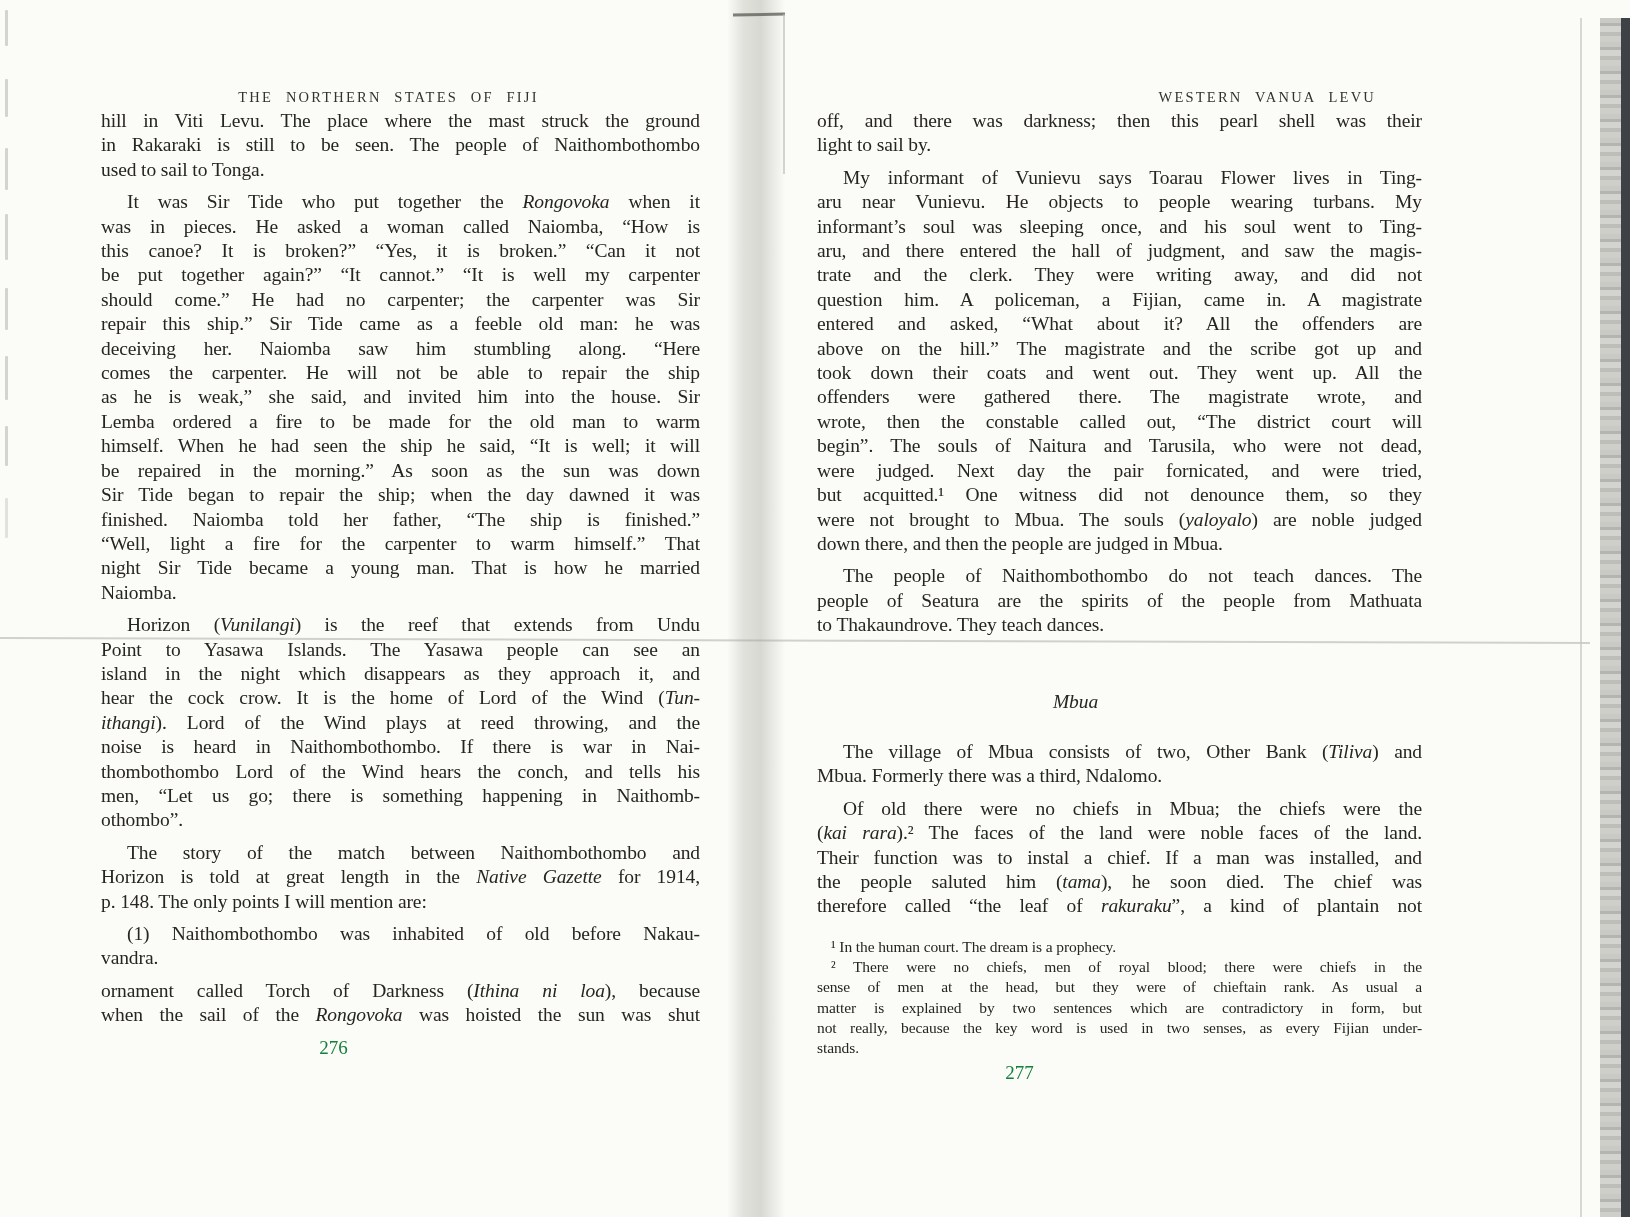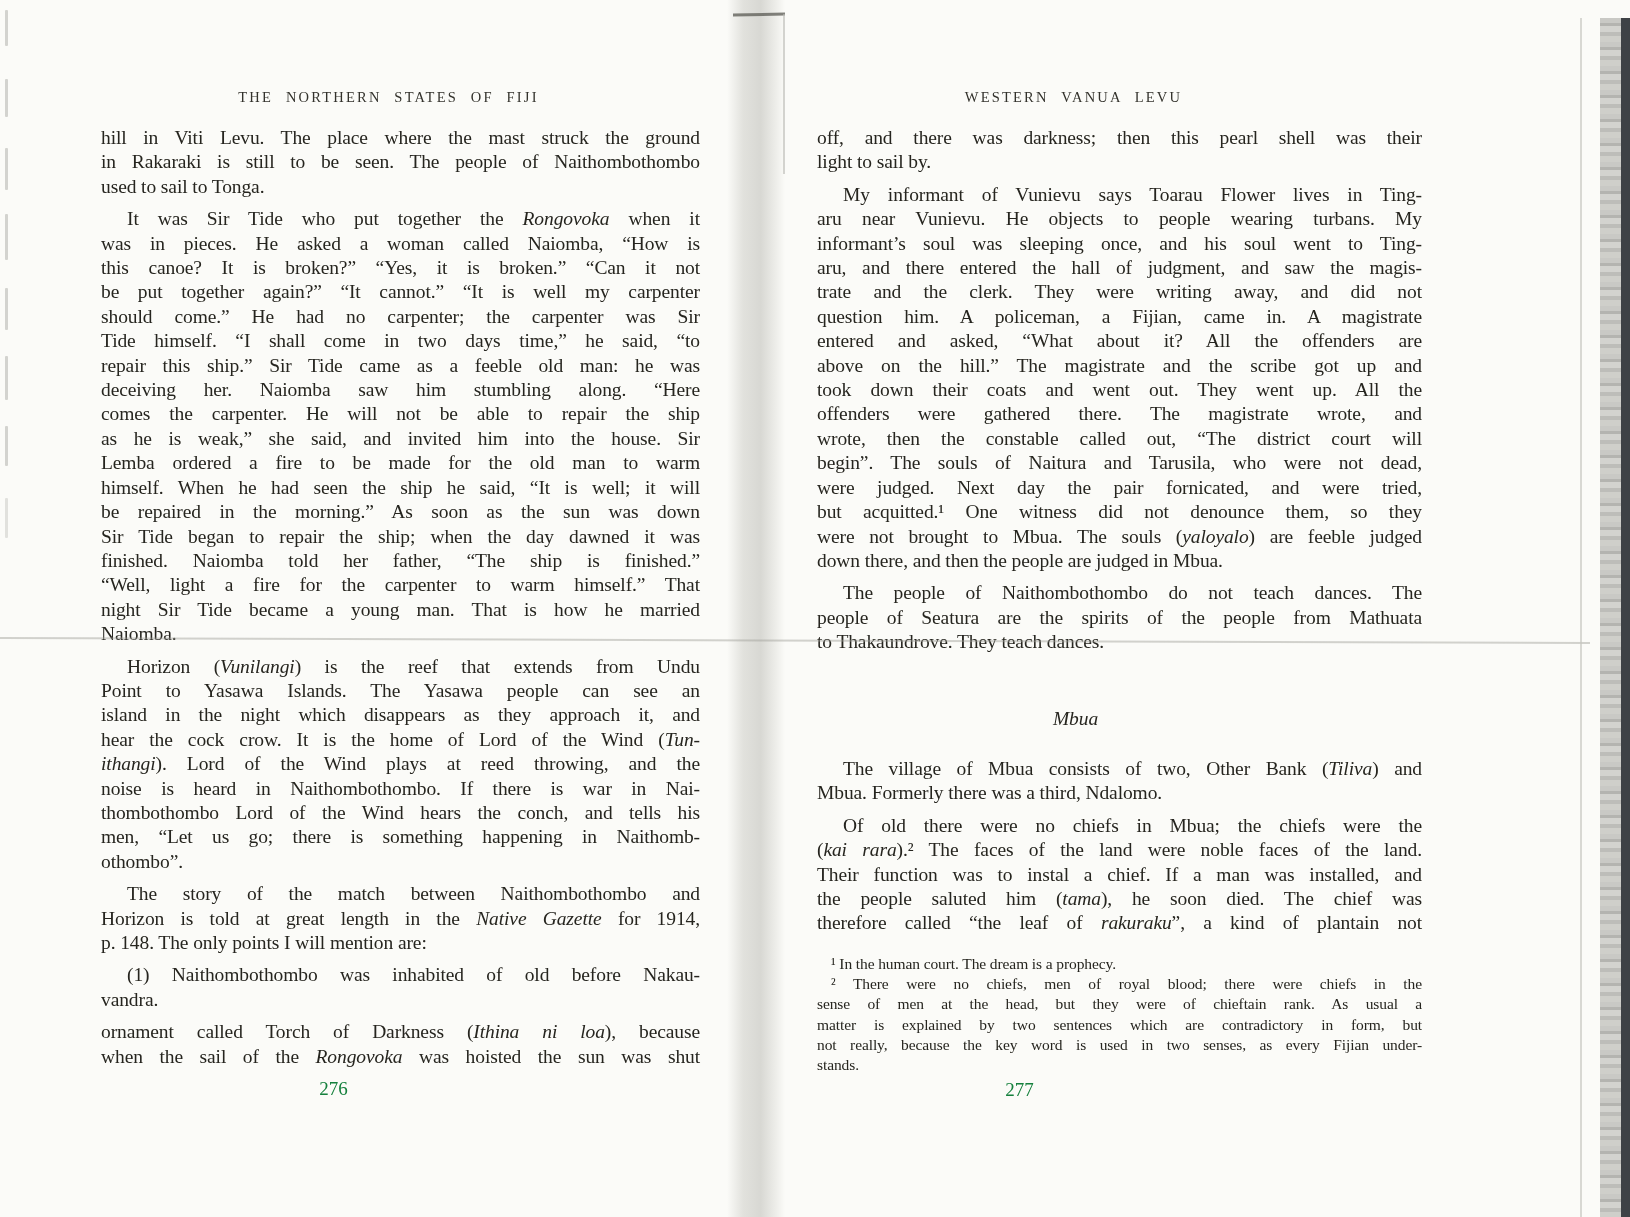--- a/index.html
+++ b/index.html
@@ -14,24 +14,24 @@
   }
 
   
   .page { position:absolute; top:88px; }
   .page-left  { left:101px; width:599px; }
   .page-right { left:817px; width:605px; }
 
   .running-header {
     font-size:14.5px; line-height:18px; text-align:center;
     letter-spacing:2.2px; word-spacing:7px; color:#33322c;
-    margin-bottom:20px;
+    margin-bottom:3px;
   }
   .page-left  .running-header { transform:translateX(-12px); }
-  .page-right .running-header { transform:translateX(-46px); }
+  .page-right .running-header { transform:translateX(-46px);text-align:right; }
 
   .page-body { font-size:19.5px; }
 
   .para { margin:0 0 8px 0; }
   .tline {
     line-height:24.4px;
     text-align:justify; text-align-last:justify;
     letter-spacing:-0.1px;
   }
   .tline.lastline { text-align-last:left; }
@@ -130,21 +130,20 @@
           <div class="tline"><span>hill in Viti Levu.  The place where the mast struck the ground</span></div>
           <div class="tline"><span>in Rakaraki is still to be seen.  The people of Naithombothombo</span></div>
           <div class="tline lastline"><span>used to sail to Tonga.</span></div>
         </div>
         <div class="para body">
           <div class="tline indent"><span>It was Sir Tide who put together the </span><i>Rongovoka</i><span> when it</span></div>
           <div class="tline"><span>was in pieces.  He asked a woman called Naiomba, “How is</span></div>
           <div class="tline"><span>this canoe?  It is broken?”  “Yes, it is broken.”  “Can it not</span></div>
           <div class="tline"><span>be put together again?”  “It cannot.”  “It is well my carpenter</span></div>
           <div class="tline"><span>should come.”  He had no carpenter; the carpenter was Sir</span></div>
-          <div class="tline"><span>Tide himself.  “I shall come in two days time,” he said, “to</span></div>
           <div class="tline"><span>repair this ship.”  Sir Tide came as a feeble old man: he was</span></div>
           <div class="tline"><span>deceiving her.  Naiomba saw him stumbling along.  “Here</span></div>
           <div class="tline"><span>comes the carpenter.  He will not be able to repair the ship</span></div>
           <div class="tline"><span>as he is weak,” she said, and invited him into the house.  Sir</span></div>
           <div class="tline"><span>Lemba ordered a fire to be made for the old man to warm</span></div>
           <div class="tline"><span>himself.  When he had seen the ship he said, “It is well; it will</span></div>
           <div class="tline"><span>be repaired in the morning.”  As soon as the sun was down</span></div>
           <div class="tline"><span>Sir Tide began to repair the ship; when the day dawned it was</span></div>
           <div class="tline"><span>finished.  Naiomba told her father, “The ship is finished.”</span></div>
           <div class="tline"><span>“Well, light a fire for the carpenter to warm himself.”  That</span></div>
@@ -194,21 +193,21 @@
           <div class="tline"><span>trate and the clerk.  They were writing away, and did not</span></div>
           <div class="tline"><span>question him.  A policeman, a Fijian, came in.  A magistrate</span></div>
           <div class="tline"><span>entered and asked, “What about it?  All the offenders are</span></div>
           <div class="tline"><span>above on the hill.”  The magistrate and the scribe got up and</span></div>
           <div class="tline"><span>took down their coats and went out.  They went up.  All the</span></div>
           <div class="tline"><span>offenders were gathered there.  The magistrate wrote, and</span></div>
           <div class="tline"><span>wrote, then the constable called out, “The district court will</span></div>
           <div class="tline"><span>begin”.  The souls of Naitura and Tarusila, who were not dead,</span></div>
           <div class="tline"><span>were judged.  Next day the pair fornicated, and were tried,</span></div>
           <div class="tline"><span>but acquitted.¹  One witness did not denounce them, so they</span></div>
-          <div class="tline"><span>were not brought to Mbua.  The souls (</span><i>yaloyalo</i><span>) are feeble judged</span></div>
+          <div class="tline"><span>were not brought to Mbua.  The souls (</span><i>yaloyalo</i><span>) are noble judged</span></div>
           <div class="tline lastline"><span>down there, and then the people are judged in Mbua.</span></div>
         </div>
         <div class="para body">
           <div class="tline indent"><span>The people of Naithombothombo do not teach dances.  The</span></div>
           <div class="tline"><span>people of Seatura are the spirits of the people from Mathuata</span></div>
           <div class="tline lastline"><span>to Thakaundrove.  They teach dances.</span></div>
         </div>
         <div class="para heading">
           <div class="tline lastline"><i>Mbua</i></div>
         </div>

